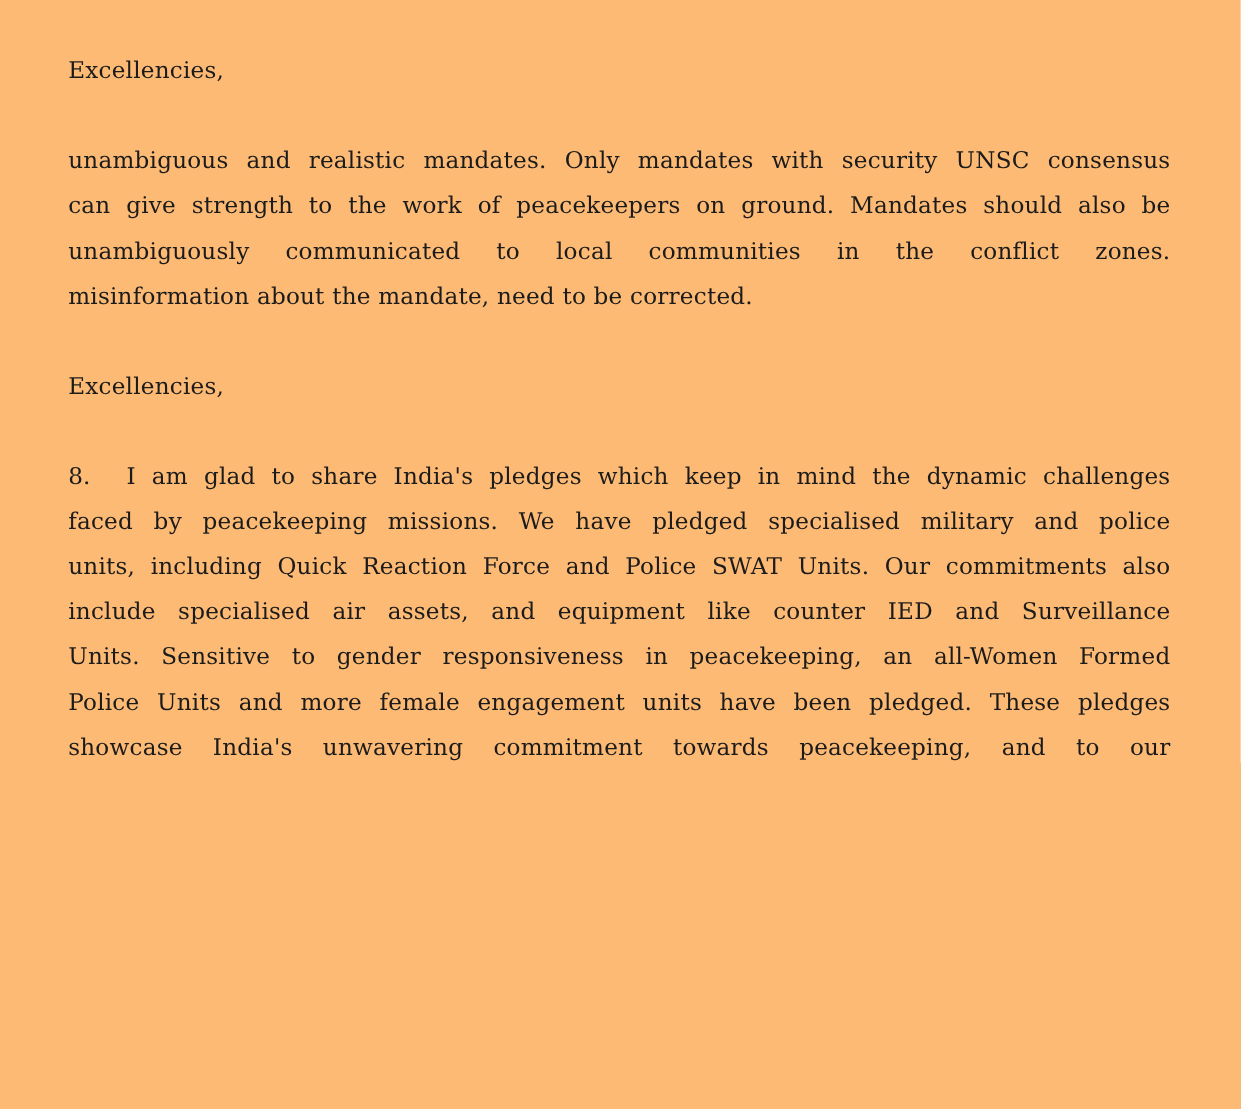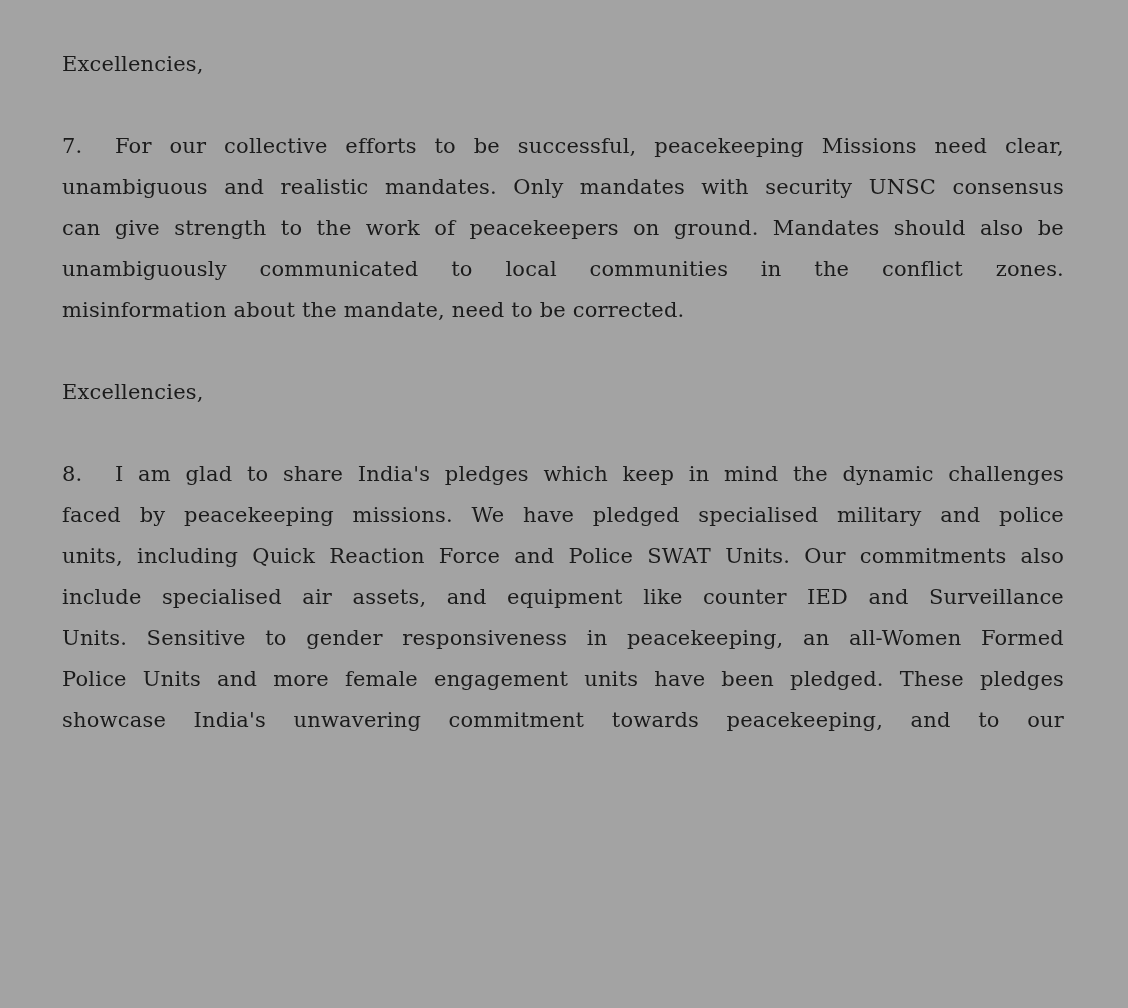--- a/index.html
+++ b/index.html
@@ -4,21 +4,21 @@
 <style>
   html, body {
     margin: 0;
     padding: 0;
     background: #ffffff;
   }
   .page {
     position: relative;
     width: 1128px;
     height: 1008px;
-    background: #a3a3a3;
+    background: #fdba74;
     box-sizing: border-box;
     padding: 44px 64px 0 62px;
     font-family: "DejaVu Serif", "Liberation Serif", serif;
     font-size: 21px;
     line-height: 41px;
     color: #1b1b1b;
     letter-spacing: 0.2px;
     overflow: hidden;
   }
   .block {
@@ -47,21 +47,20 @@
   }
 </style>
 </head>
 <body>
 
 <div class="page">
 
   <div class="block line">Excellencies,</div>
 
   <div class="block">
-    <div class="line jline"><span class="num">7.</span><span>For our collective efforts to be successful, peacekeeping Missions need clear,</span></div>
     <div class="line jline">unambiguous and realistic mandates. Only mandates with security UNSC consensus</div>
     <div class="line jline">can give strength to the work of peacekeepers on ground. Mandates should also be</div>
     <div class="line jline">unambiguously communicated to local communities in the conflict zones.</div>
     <div class="line lastline">misinformation about the mandate, need to be corrected.</div>
   </div>
 
   <div class="block line">Excellencies,</div>
 
   <div class="block">
     <div class="line jline"><span class="num">8.</span><span>I am glad to share India's pledges which keep in mind the dynamic challenges</span></div>

